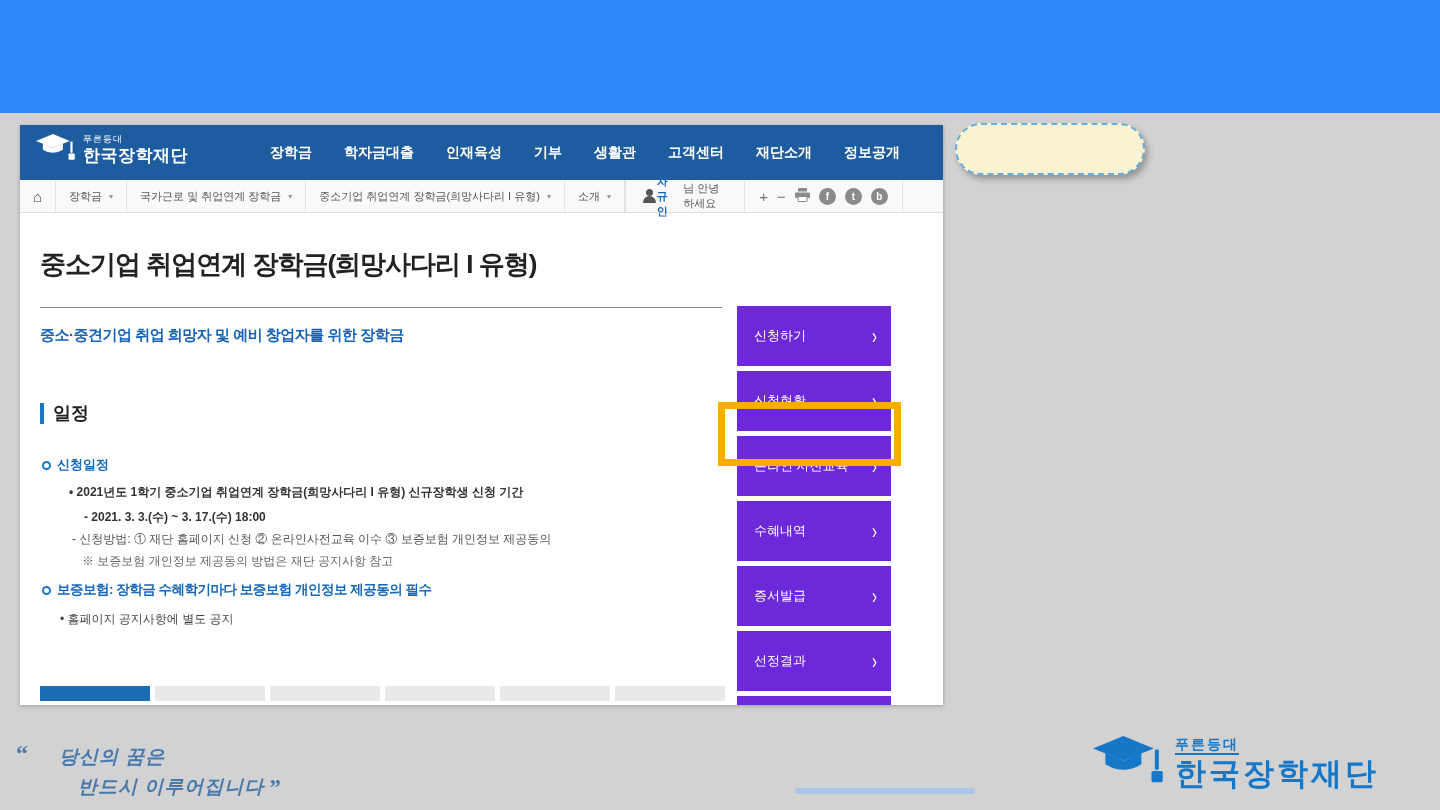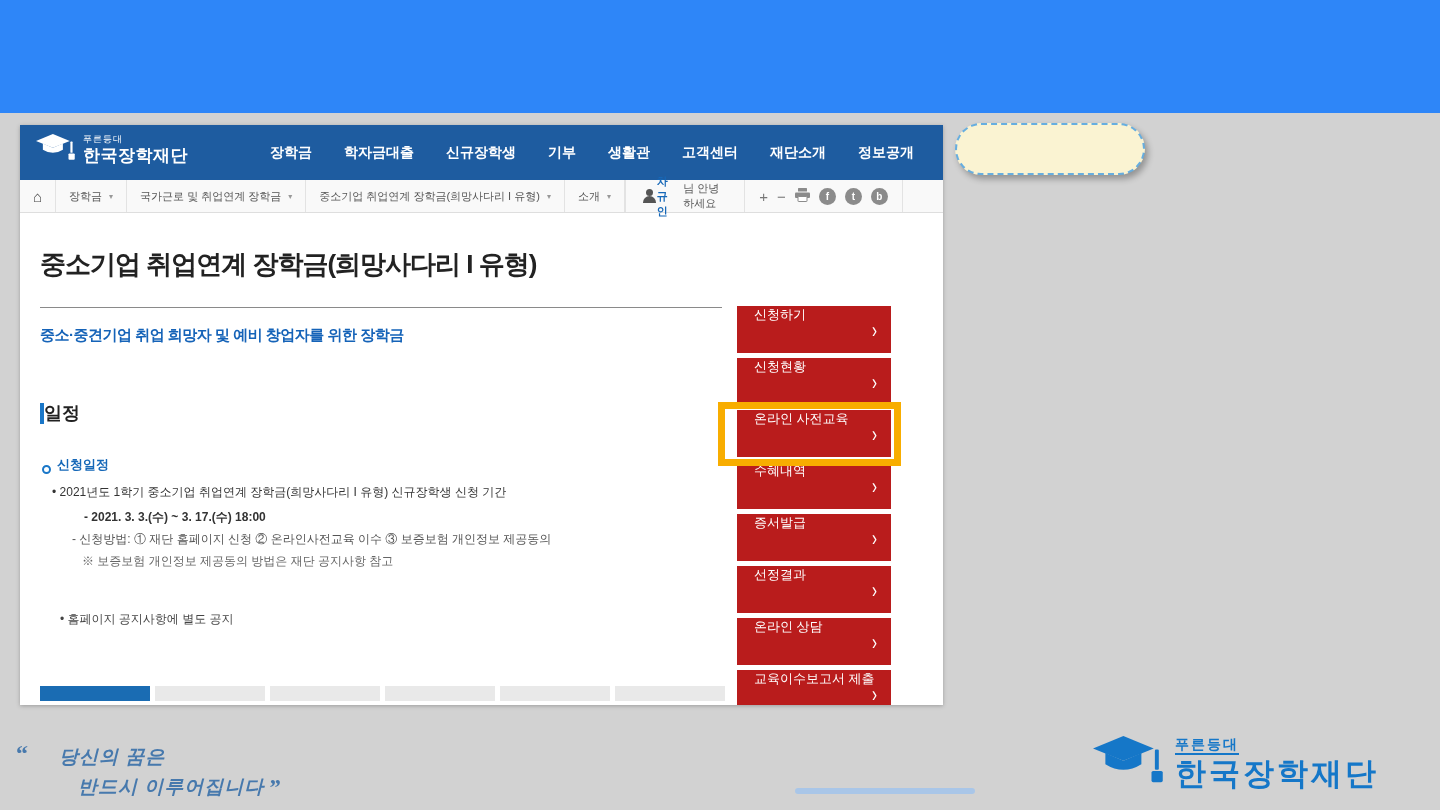--- a/index.html
+++ b/index.html
@@ -41,45 +41,45 @@
   .ctrl { font-size:15px; color:#777; cursor:pointer; line-height:1; }
   .soc { width:17px; height:17px; border-radius:50%; background:#8b8b8b; color:#fff; font-size:10px; font-weight:bold;
          display:flex; align-items:center; justify-content:center; cursor:pointer; }
   .bc-end { width:60px; border-left:1px solid #e3e3e3; height:100%; }
 
   
   .page-title { position:absolute; left:20px; top:122px; font-size:26px; font-weight:bold; color:#222; letter-spacing:-1px; }
   .title-rule { position:absolute; left:20px; top:182px; width:682px; height:1px; background:#8a8a8a; }
   .subtitle { position:absolute; left:20px; top:201px; font-size:15px; font-weight:bold; color:#1563b8; letter-spacing:-0.5px; }
 
-  .section-head { position:absolute; left:20px; top:276px; display:flex; align-items:center; }
+  .section-head { position:absolute; left:20px; top:276px; display:flex; align-items:center; gap:9px; }
   .section-bar { width:4px; height:21px; background:#1a77c8; }
   .section-label { font-size:18px; font-weight:bold; color:#222; }
 
-  .blue-head { position:absolute; display:flex; align-items:flex-end; gap:6px; color:#1668b8; font-weight:bold; }
+  .blue-head { position:absolute; display:flex; align-items:center; gap:6px; color:#1668b8; font-weight:bold; }
   .pin { width:9px; height:9px; border:2px solid #1a77c8; border-radius:50%; display:inline-block; flex:none; }
   .bh1 { left:22px; top:331px; font-size:13px; }
   .bh2 { left:22px; top:456px; font-size:13.5px; letter-spacing:-0.5px; }
 
   .line { position:absolute; font-size:12px; color:#333; white-space:nowrap; }
-  .l1 { left:32px; top:359px; font-weight:normal; }
+  .l1 { left:49px; top:359px; font-weight:bold; }
   .l2 { left:64px; top:384px; font-weight:bold; }
   .l3 { left:52px; top:406px; color:#555; }
   .l4 { left:62px; top:428px; color:#666; }
   .note { left:40px; top:486px; color:#444; }
   .foot { left:40px; top:533px; font-weight:bold; color:#333; }
 
   .tabs { position:absolute; left:20px; top:561px; display:flex; gap:5px; }
   .tab { width:110px; height:15px; background:#e9e9e9; }
   .tab.active { background:#1a6cb3; }
 
   
   .side-menu { position:absolute; left:717px; top:181px; width:154px; }
-  .side-btn { position:relative; width:154px; height:47px; margin-bottom:5px; background:#b91c1c; color:#fff;
-              display:flex; padding-left:17px; font-size:13px; cursor:pointer; }
+  .side-btn { position:relative; width:154px; height:60px; margin-bottom:5px; background:#6d28d9; color:#fff;
+              display:flex; align-items:center; padding-left:17px; font-size:13px; cursor:pointer; }
   .chev { position:absolute; right:14px; top:50%; transform:translateY(-50%) scaleY(1.5); font-size:15px; font-weight:normal; color:#fff; }
 
   
   .highlight-box { position:absolute; left:718px; top:402px; width:183px; height:64px;
                    border:7px solid #f8ad00; background:transparent; }
   .callout-pill { position:absolute; left:955px; top:123px; width:190px; height:52px; background:#faf3d2;
                   border:2px dashed #66aee0; border-radius:26px; box-shadow:3px 4px 6px rgba(0,0,0,.3); }
 
   
   .tagline { position:absolute; left:16px; top:740px; color:#4779ad; font-weight:bold; letter-spacing:1px; }
@@ -116,21 +116,21 @@
           </svg>
         </span>
         <span class="logo-text">
           <span class="logo-small">푸른등대</span>
           <span class="logo-large">한국장학재단</span>
         </span>
       </div>
       <nav class="main-nav">
         <a>장학금</a>
         <a>학자금대출</a>
-        <a>신규장학생</a>
+        <a>인재육성</a>
         <a>기부</a>
         <a>생활관</a>
         <a>고객센터</a>
         <a>재단소개</a>
         <a>정보공개</a>
       </nav>
     </header>
 
     <div class="breadcrumb">
       <span class="bc-cell bc-home">⌂</span>
@@ -189,20 +189,24 @@
     <div class="blue-head bh1">
       <span class="pin"></span>
       <span>신청일정</span>
     </div>
 
     <p class="line l1">• 2021년도 1학기 중소기업 취업연계 장학금(희망사다리 I 유형) 신규장학생 신청 기간</p>
     <p class="line l2">- 2021. 3. 3.(수) ~ 3. 17.(수) 18:00</p>
     <p class="line l3">- 신청방법: ① 재단 홈페이지 신청 ② 온라인사전교육 이수 ③ 보증보험 개인정보 제공동의</p>
     <p class="line l4">※ 보증보험 개인정보 제공동의 방법은 재단 공지사항 참고</p>
 
+    <div class="blue-head bh2">
+      <span class="pin"></span>
+      <span>보증보험: 장학금 수혜학기마다 보증보험 개인정보 제공동의 필수</span>
+    </div>
     <p class="line note">• 홈페이지 공지사항에 별도 공지</p>
 
 
     <div class="tabs">
       <span class="tab active"></span>
       <span class="tab"></span>
       <span class="tab"></span>
       <span class="tab"></span>
       <span class="tab"></span>
       <span class="tab"></span>

